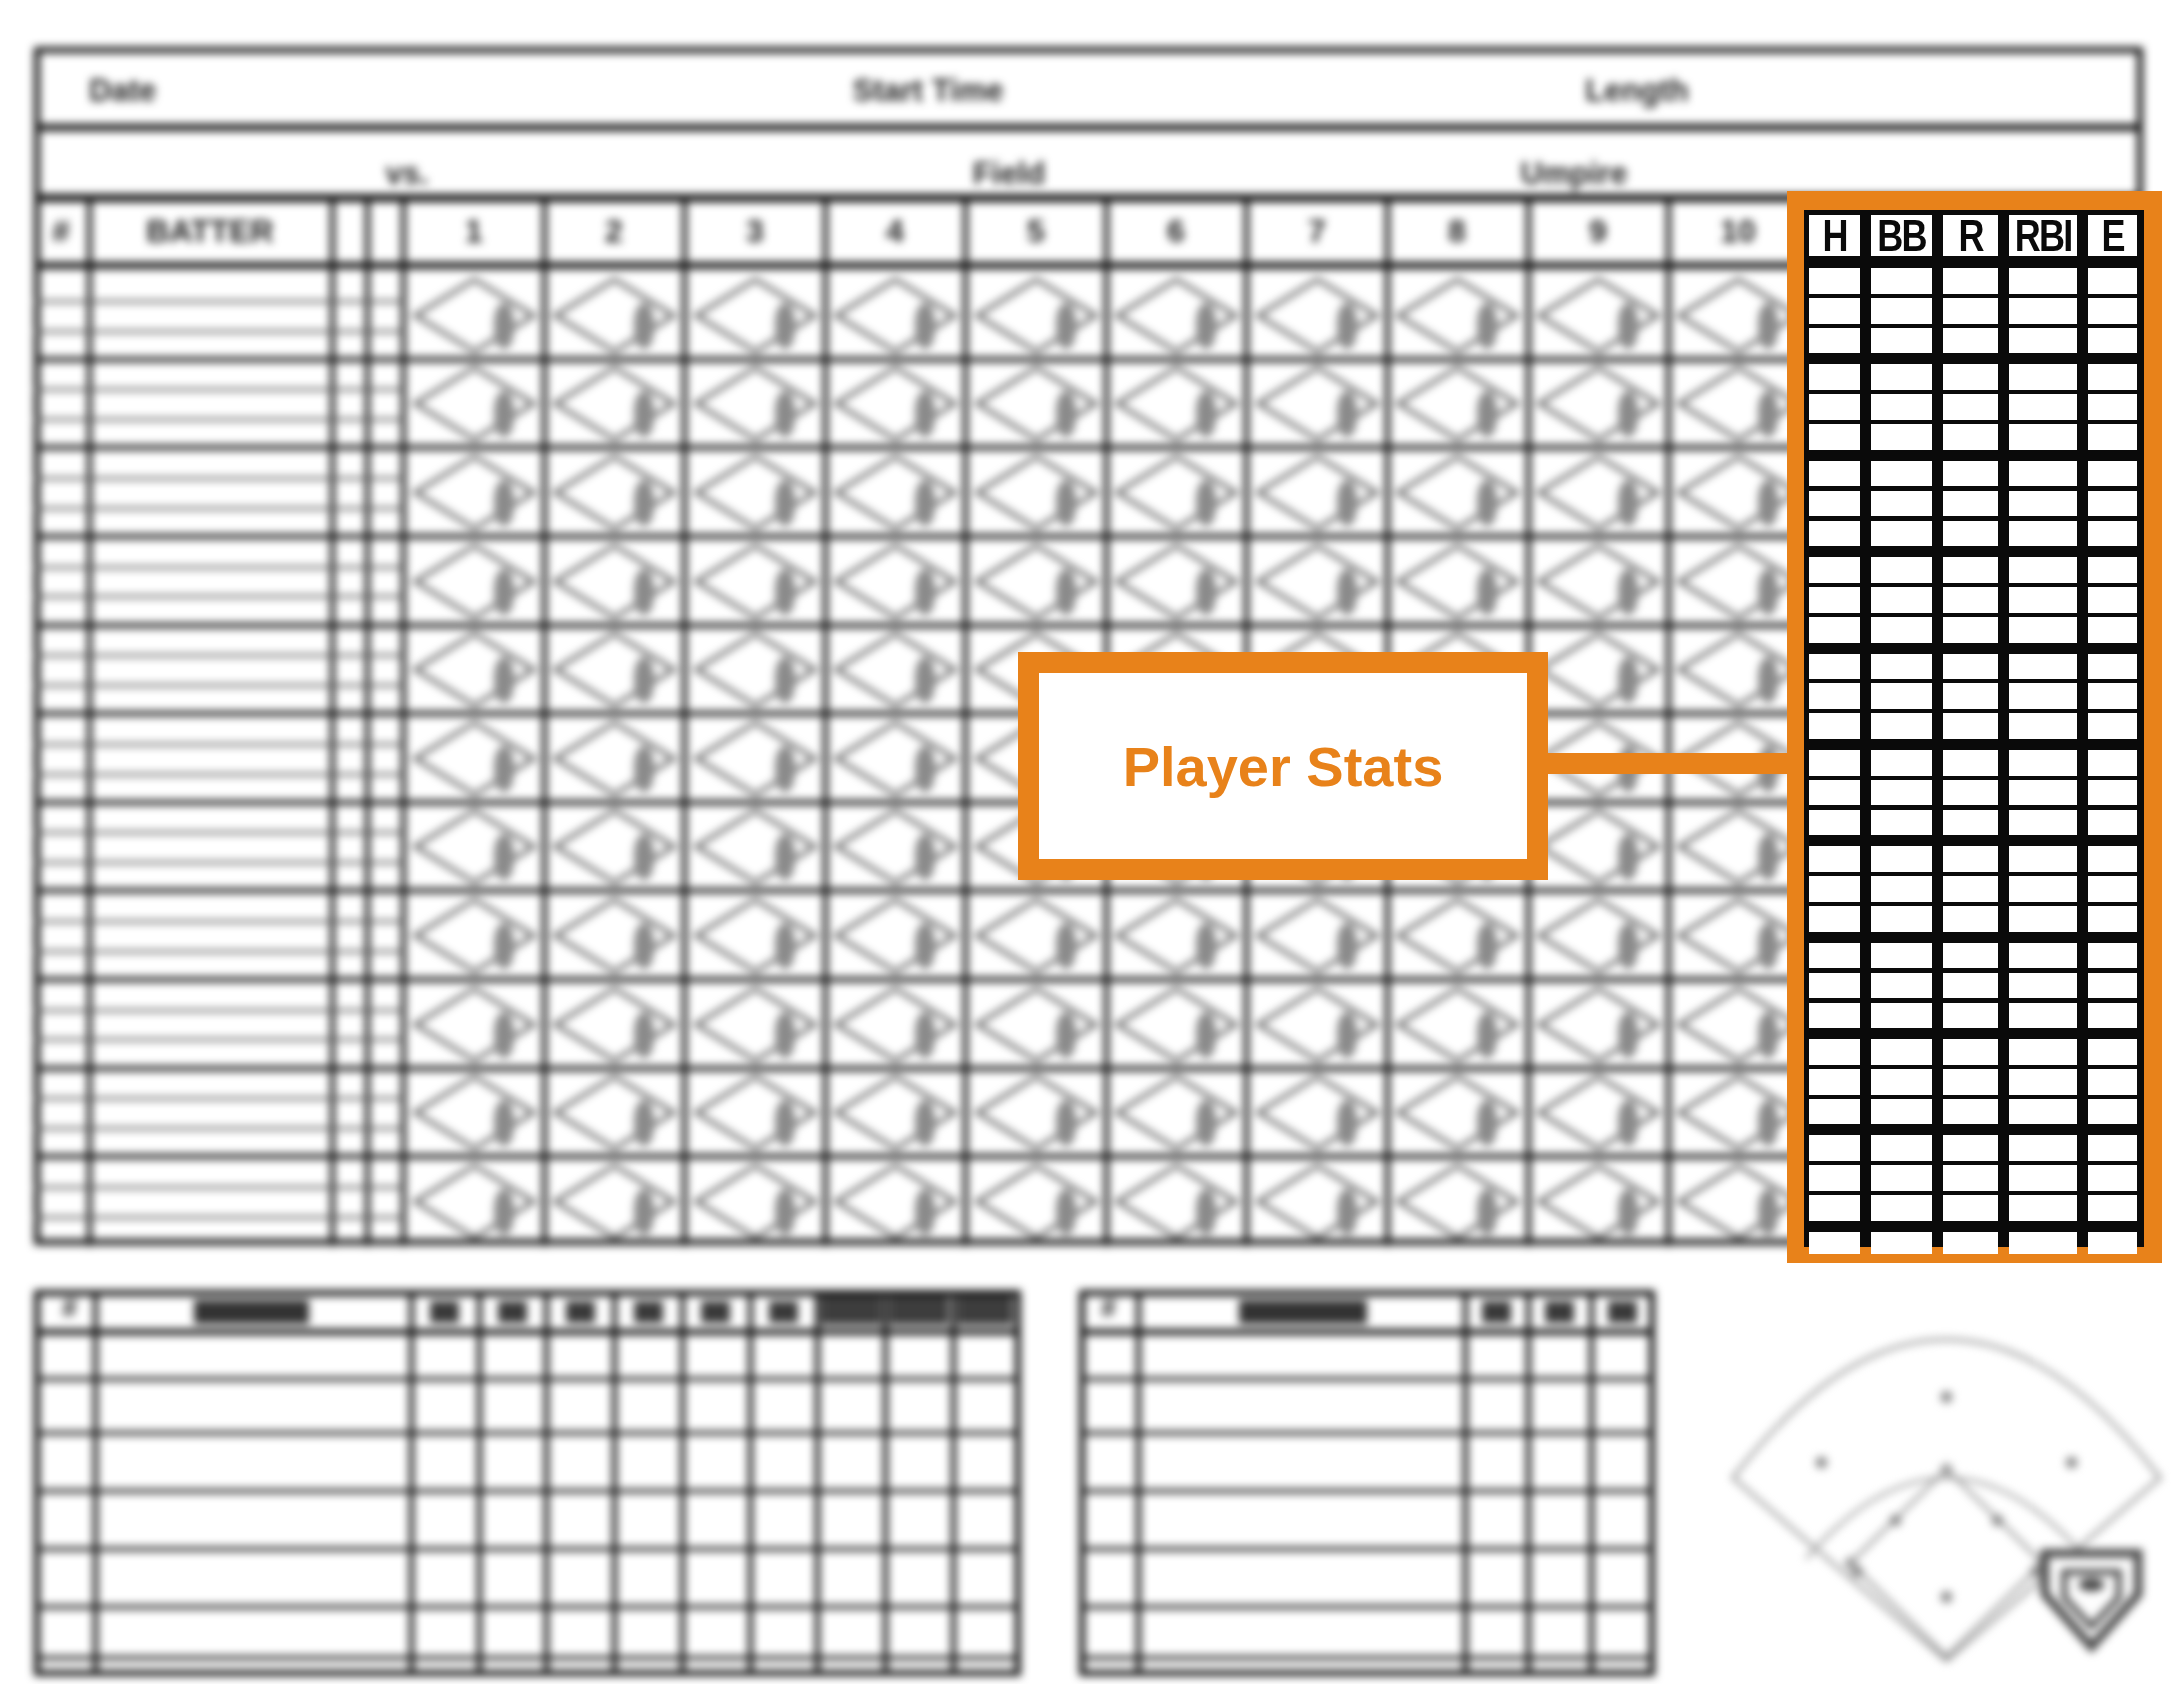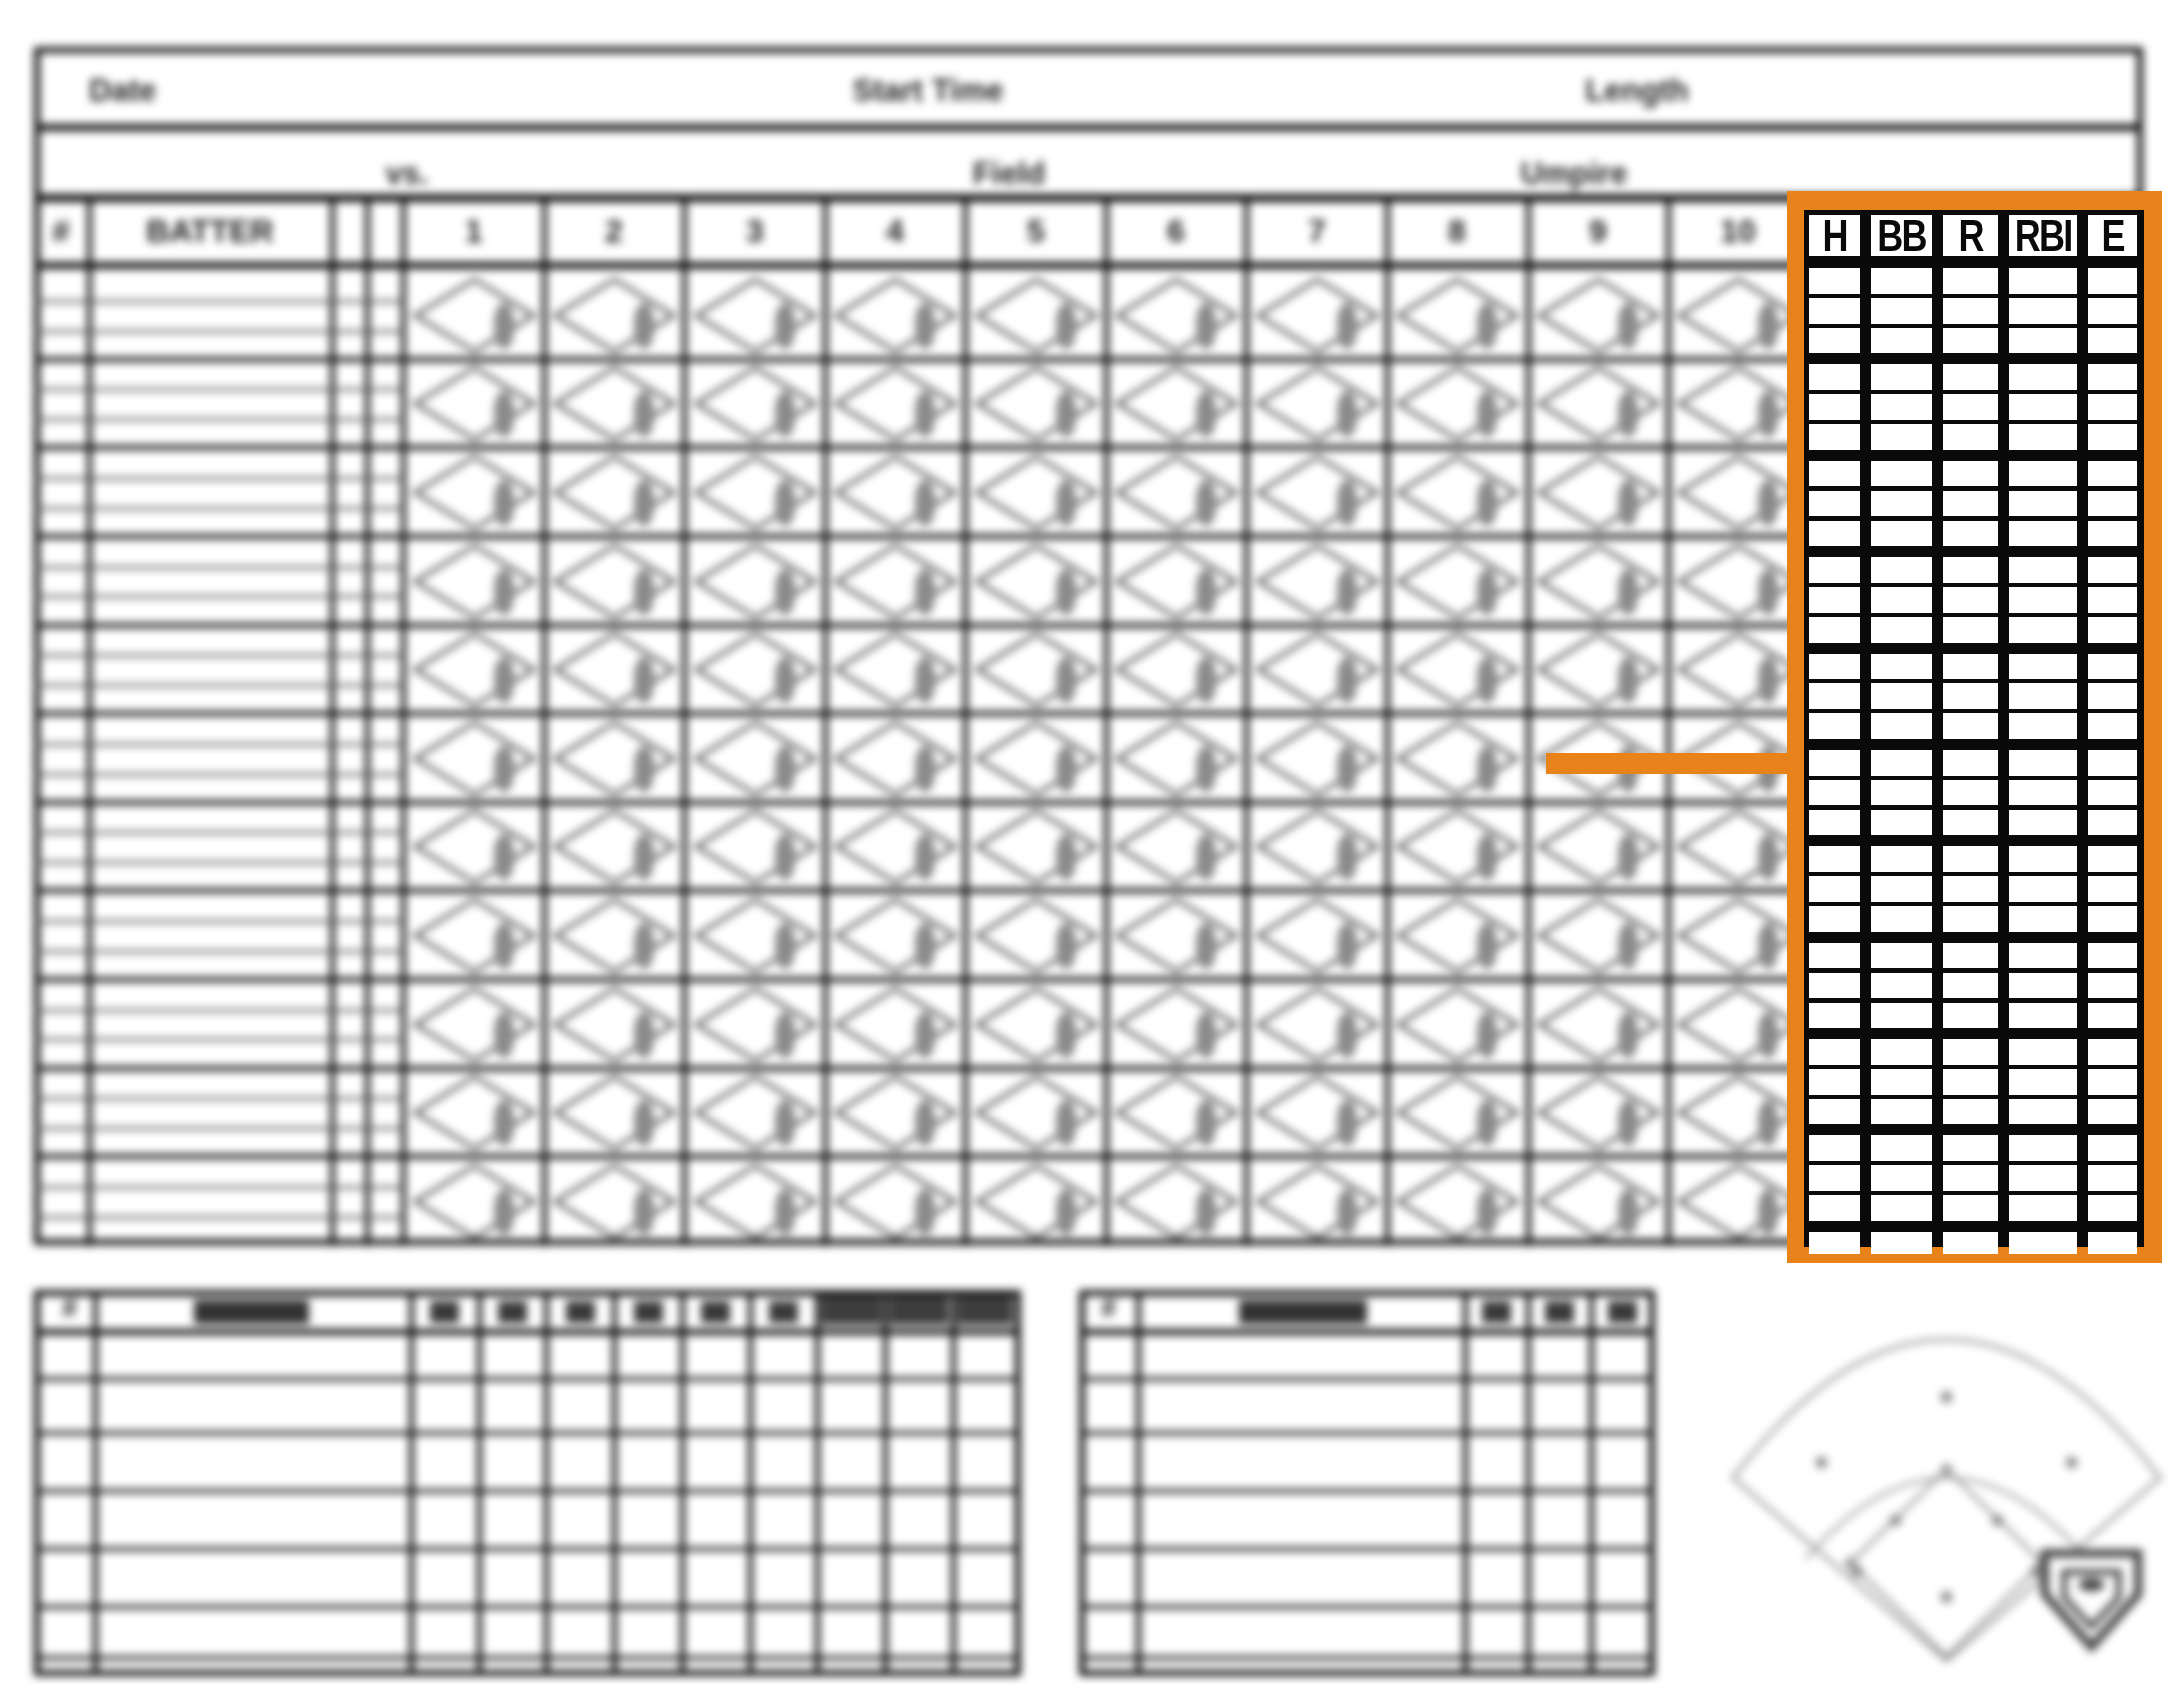--- a/index.html
+++ b/index.html
@@ -733,20 +733,23 @@
 
     <svg class="abs" style="left:2032px;top:1543px;" width="119" height="115" viewBox="0 0 140 135">
       <path d="M15,12 H125 V60 L70,122 L15,60 Z" fill="#fdfdfd" stroke="#4a4a4a" stroke-width="10"></path>
       <path d="M38,34 H102 V64 L70,98 L38,64 Z" fill="none" stroke="#4a4a4a" stroke-width="7"></path>
       <ellipse cx="70" cy="49" rx="15" ry="8" fill="#4a4a4a"></ellipse>
     </svg>
   </div>
 
   <div id="connector" style="background: rgb(232, 130, 26);"></div>
 
+  <div id="callout" style="border: 21px solid rgb(232, 130, 26);">
+    <span style="color: rgb(232, 130, 26);">Player Stats</span>
+  </div>
 
   <div id="stats-panel" style="background: rgb(232, 130, 26);">
     <div id="stats-table">
         <div class="srow" style="height: 41px; margin-bottom: 12px;">
           <div class="scell" style="width: 51px;">
             <span class="shead">H</span>
           </div>
           <div class="scell" style="width: 61px;">
             <span class="shead">BB</span>
           </div>

